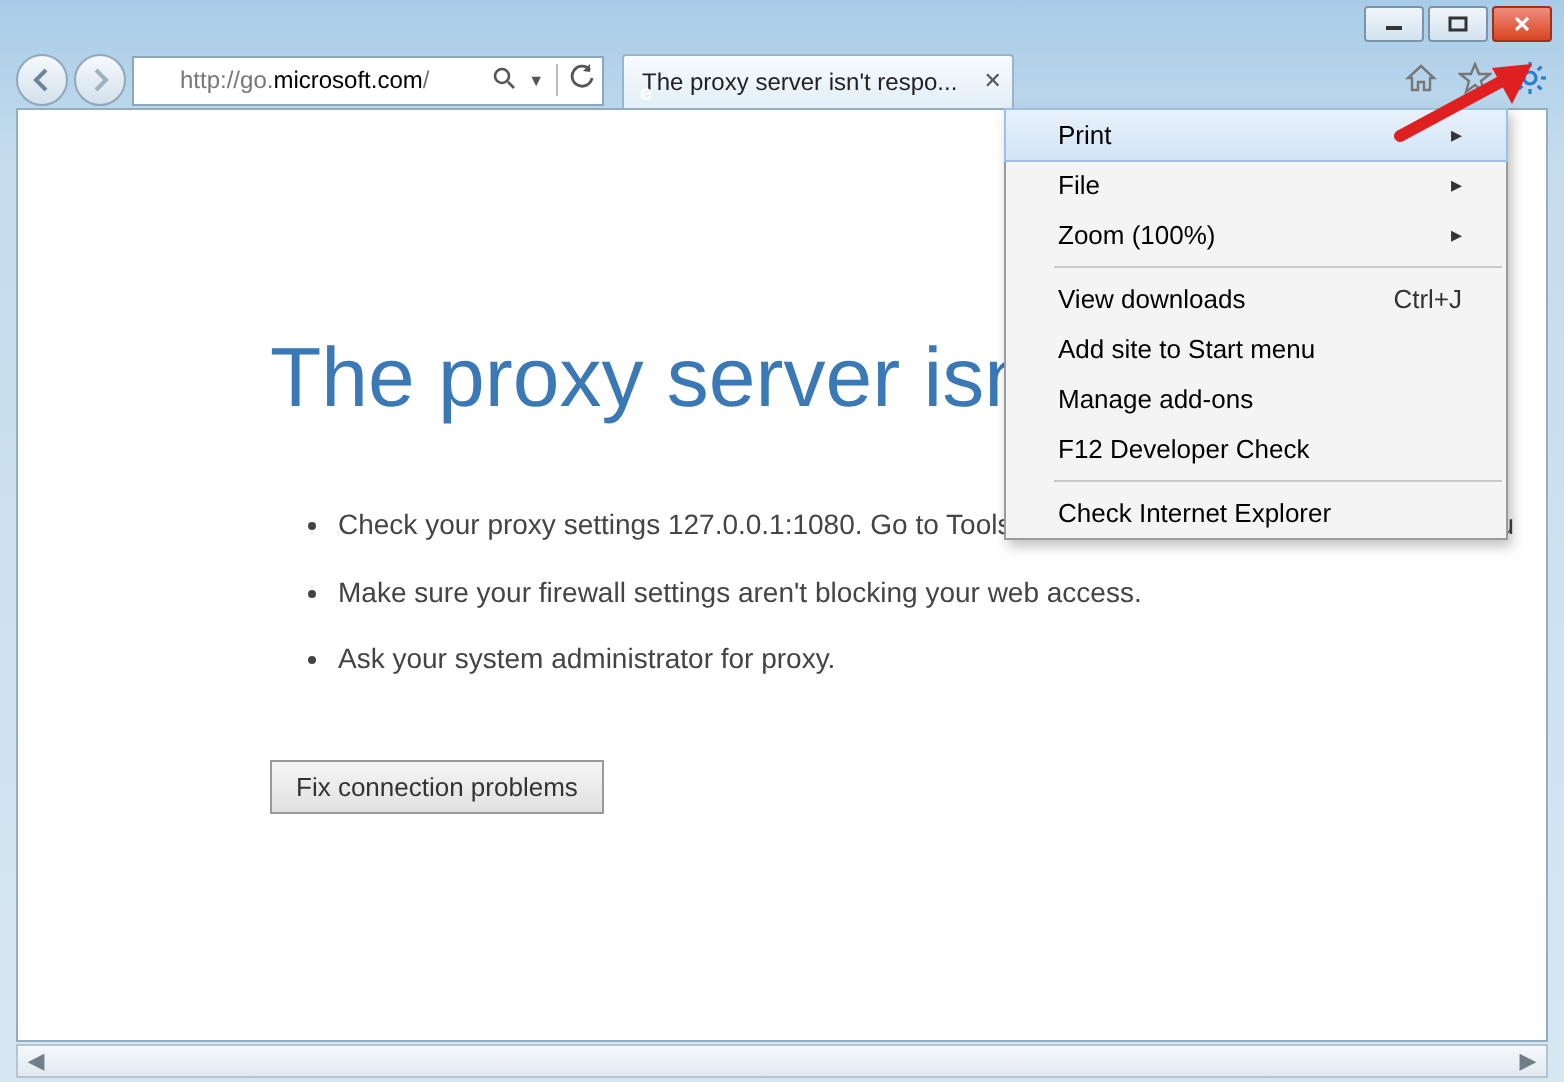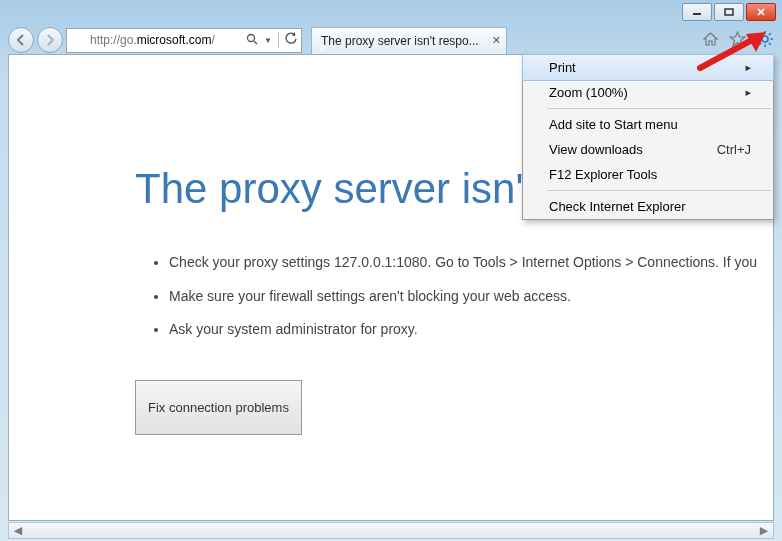--- a/index.html
+++ b/index.html
@@ -102,42 +102,42 @@
     font-weight: 300;
     color: #3a78b6;
     line-height: 1.15;
     margin-bottom: 40px;
   }
   .page ul { list-style: disc; margin-left: 34px; font-size: 14px; color:#444; }
   .page ul li { margin-bottom: 14px; line-height:1.4; }
   .fix-btn {
     margin-top: 26px;
     display:inline-block;
-    padding: 19px 12px;
+    padding: 5px 12px;
     font-size: 13px;
     color:#333;
     background: linear-gradient(to bottom,#f5f5f5,#e1e1e1);
     border:1px solid #999;
   }
   
   .hscroll {
     position:absolute;
     left:8px; right:8px; bottom:2px;
     height:17px;
     background: linear-gradient(to bottom,#f5f8fb,#e1e9ef);
     border:1px solid #b3c5d3;
     display:flex; align-items:center;
   }
   .hscroll .arrow { width:18px; text-align:center; color:#707e8a; font-size:11px; }
   .hscroll .track { flex:1; height:100%; }
   
   .menu {
     position:absolute;
     top: 54px;
-    right: 8px;
+    right: 28px;
     width: 252px;
     background:#f4f4f4;
     border:1px solid #9b9b9b;
     box-shadow: 2px 3px 6px rgba(0,0,0,0.25);
     font-size: 13px;
     color:#000;
   }
   .menu .item {
     padding: 5px 22px 5px 26px;
     display:flex; align-items:center;
@@ -260,32 +260,38 @@
     </ul>
     <div class="fix-btn">Fix connection problems</div>
   </div>
 </div>
 
 <div class="menu">
   <div class="item sub highlight">
       <span>Print</span>
     </div>
   <div class="item sub">
+      <span>File</span>
+    </div>
+  <div class="item sub">
       <span>Zoom (100%)</span>
     </div>
   <div class="sep"></div>
-  <div class="item">
-      <span>Add site to Start menu</span>
-    </div>
   <div class="item">
       <span>View downloads</span>
       <span class="shortcut">Ctrl+J</span>
     </div>
   <div class="item">
-      <span>F12 Explorer Tools</span>
+      <span>Add site to Start menu</span>
+    </div>
+  <div class="item">
+      <span>Manage add-ons</span>
+    </div>
+  <div class="item">
+      <span>F12 Developer Check</span>
     </div>
   <div class="sep"></div>
   <div class="item">
       <span>Check Internet Explorer</span>
     </div>
 </div>
 
 <svg class="red-arrow" viewBox="0 0 74 40">
   <line x1="6" y1="36" x2="58" y2="8" stroke="#e02020" stroke-width="6" stroke-linecap="round"></line>
   <polygon points="52,2 72,0 62,20" fill="#e02020"></polygon>

